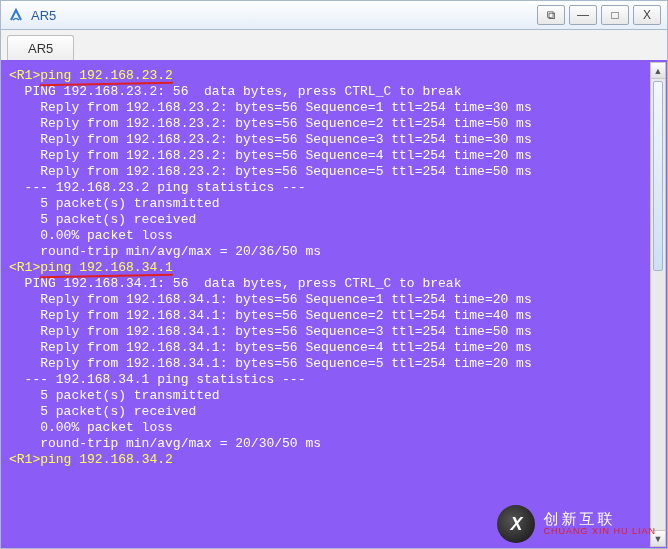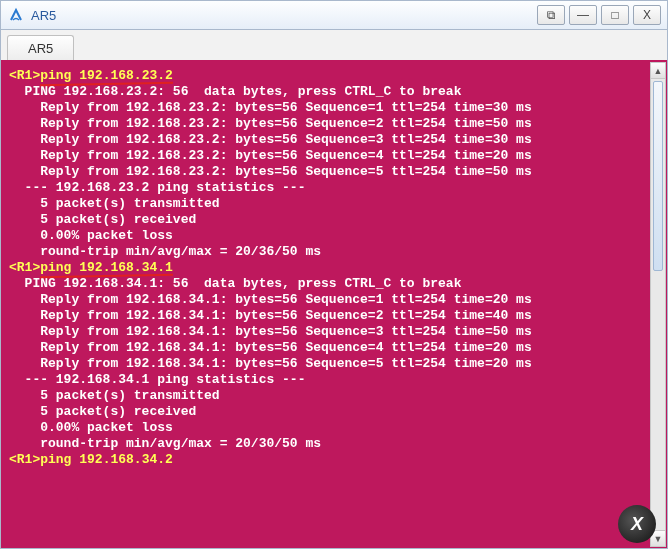--- a/index.html
+++ b/index.html
@@ -4,21 +4,21 @@
 <style>
 * { margin: 0; padding: 0; box-sizing: border-box; }
 body { width: 668px; height: 549px; font-family: "Segoe UI", Tahoma, sans-serif; background: #fff; overflow: hidden; position: relative; }
 .titlebar { height: 30px; background: linear-gradient(#fdfeff, #e6eef8); border: 1px solid #a9b8cc; display: flex; align-items: center; padding: 0 6px; }
 .titlebar .icon-wrap { width: 18px; height: 18px; margin-right: 6px; display: flex; align-items: center; justify-content: center; }
 .titlebar .title-text { color: #2a5a9e; font-size: 13px; flex: 1; }
 .win-controls { display: flex; gap: 4px; }
 .win-btn { width: 28px; height: 20px; background: linear-gradient(#fdfdfd,#e8e8e8); border: 1px solid #9aa7b8; border-radius: 2px; display: flex; align-items: center; justify-content: center; font-size: 12px; color: #444; cursor: pointer; }
 .tabbar { height: 30px; background: #f2f2f2; border-left: 1px solid #a9b8cc; border-right: 1px solid #a9b8cc; display: flex; align-items: flex-end; padding: 0 6px; }
 .tab { height: 25px; padding: 0 20px; background: linear-gradient(#fefefe,#ededed); border: 1px solid #c0c0c0; border-bottom: none; border-radius: 3px 3px 0 0; display: flex; align-items: center; font-size: 13px; color: #333; cursor: pointer; }
-.terminal { position: absolute; top: 60px; left: 0; right: 0; bottom: 0; background: #be185d; border: 1px solid #a9b8cc; border-top: none; overflow: hidden; font-weight: bold; }
+.terminal { position: absolute; top: 60px; left: 0; right: 0; bottom: 0; background: #8b5cf6; border: 1px solid #a9b8cc; border-top: none; overflow: hidden; }
 .term-inner { padding: 8px 8px 8px 8px; font-family: "Consolas","Courier New",monospace; font-size: 13px; line-height: 16px; white-space: pre; color: #fff; }
 .prompt-host { color: #ffff55; }
 .cmd { color: #ffff55; }
 .out { color: #ffffff; }
 .underline-red { position: relative; }
 .underline-red::after { content: ""; position: absolute; left: 0; right: 0; bottom: -2px; height: 2px; background: #e02020; transform: skewY(-1deg); }
 .scrollbar { position: absolute; right: 2px; top: 62px; bottom: 2px; width: 16px; background: #e9e9e9; border: 1px solid #c8c8c8; }
 .scroll-up, .scroll-down { height: 16px; background: linear-gradient(#fdfdfd,#e0e0e0); border-bottom: 1px solid #c8c8c8; display:flex; align-items:center; justify-content:center; font-size:9px; color:#555; cursor:pointer; }
 .scroll-down { position:absolute; bottom:0; left:0; right:0; border-top:1px solid #c8c8c8; border-bottom:none; }
 .scroll-thumb { position:absolute; left:2px; right:2px; top:18px; height:190px; background: linear-gradient(#f4f7fb,#cfdff1); border:1px solid #9fb7d4; border-radius:2px; cursor:pointer; }
@@ -60,13 +60,17 @@
 <div class="scrollbar">
   <div class="scroll-up">▲</div>
   <div class="scroll-thumb"></div>
   <div class="scroll-down">▼</div>
 </div>
 
 <div class="watermark">
   <div class="wm-logo">
       <span>X</span>
     </div>
+  <div class="wm-text">
+    <span class="wm-cn">创新互联</span>
+    <span class="wm-en">CHUANG XIN HU LIAN</span>
+  </div>
 </div>
 
 </body></html>

